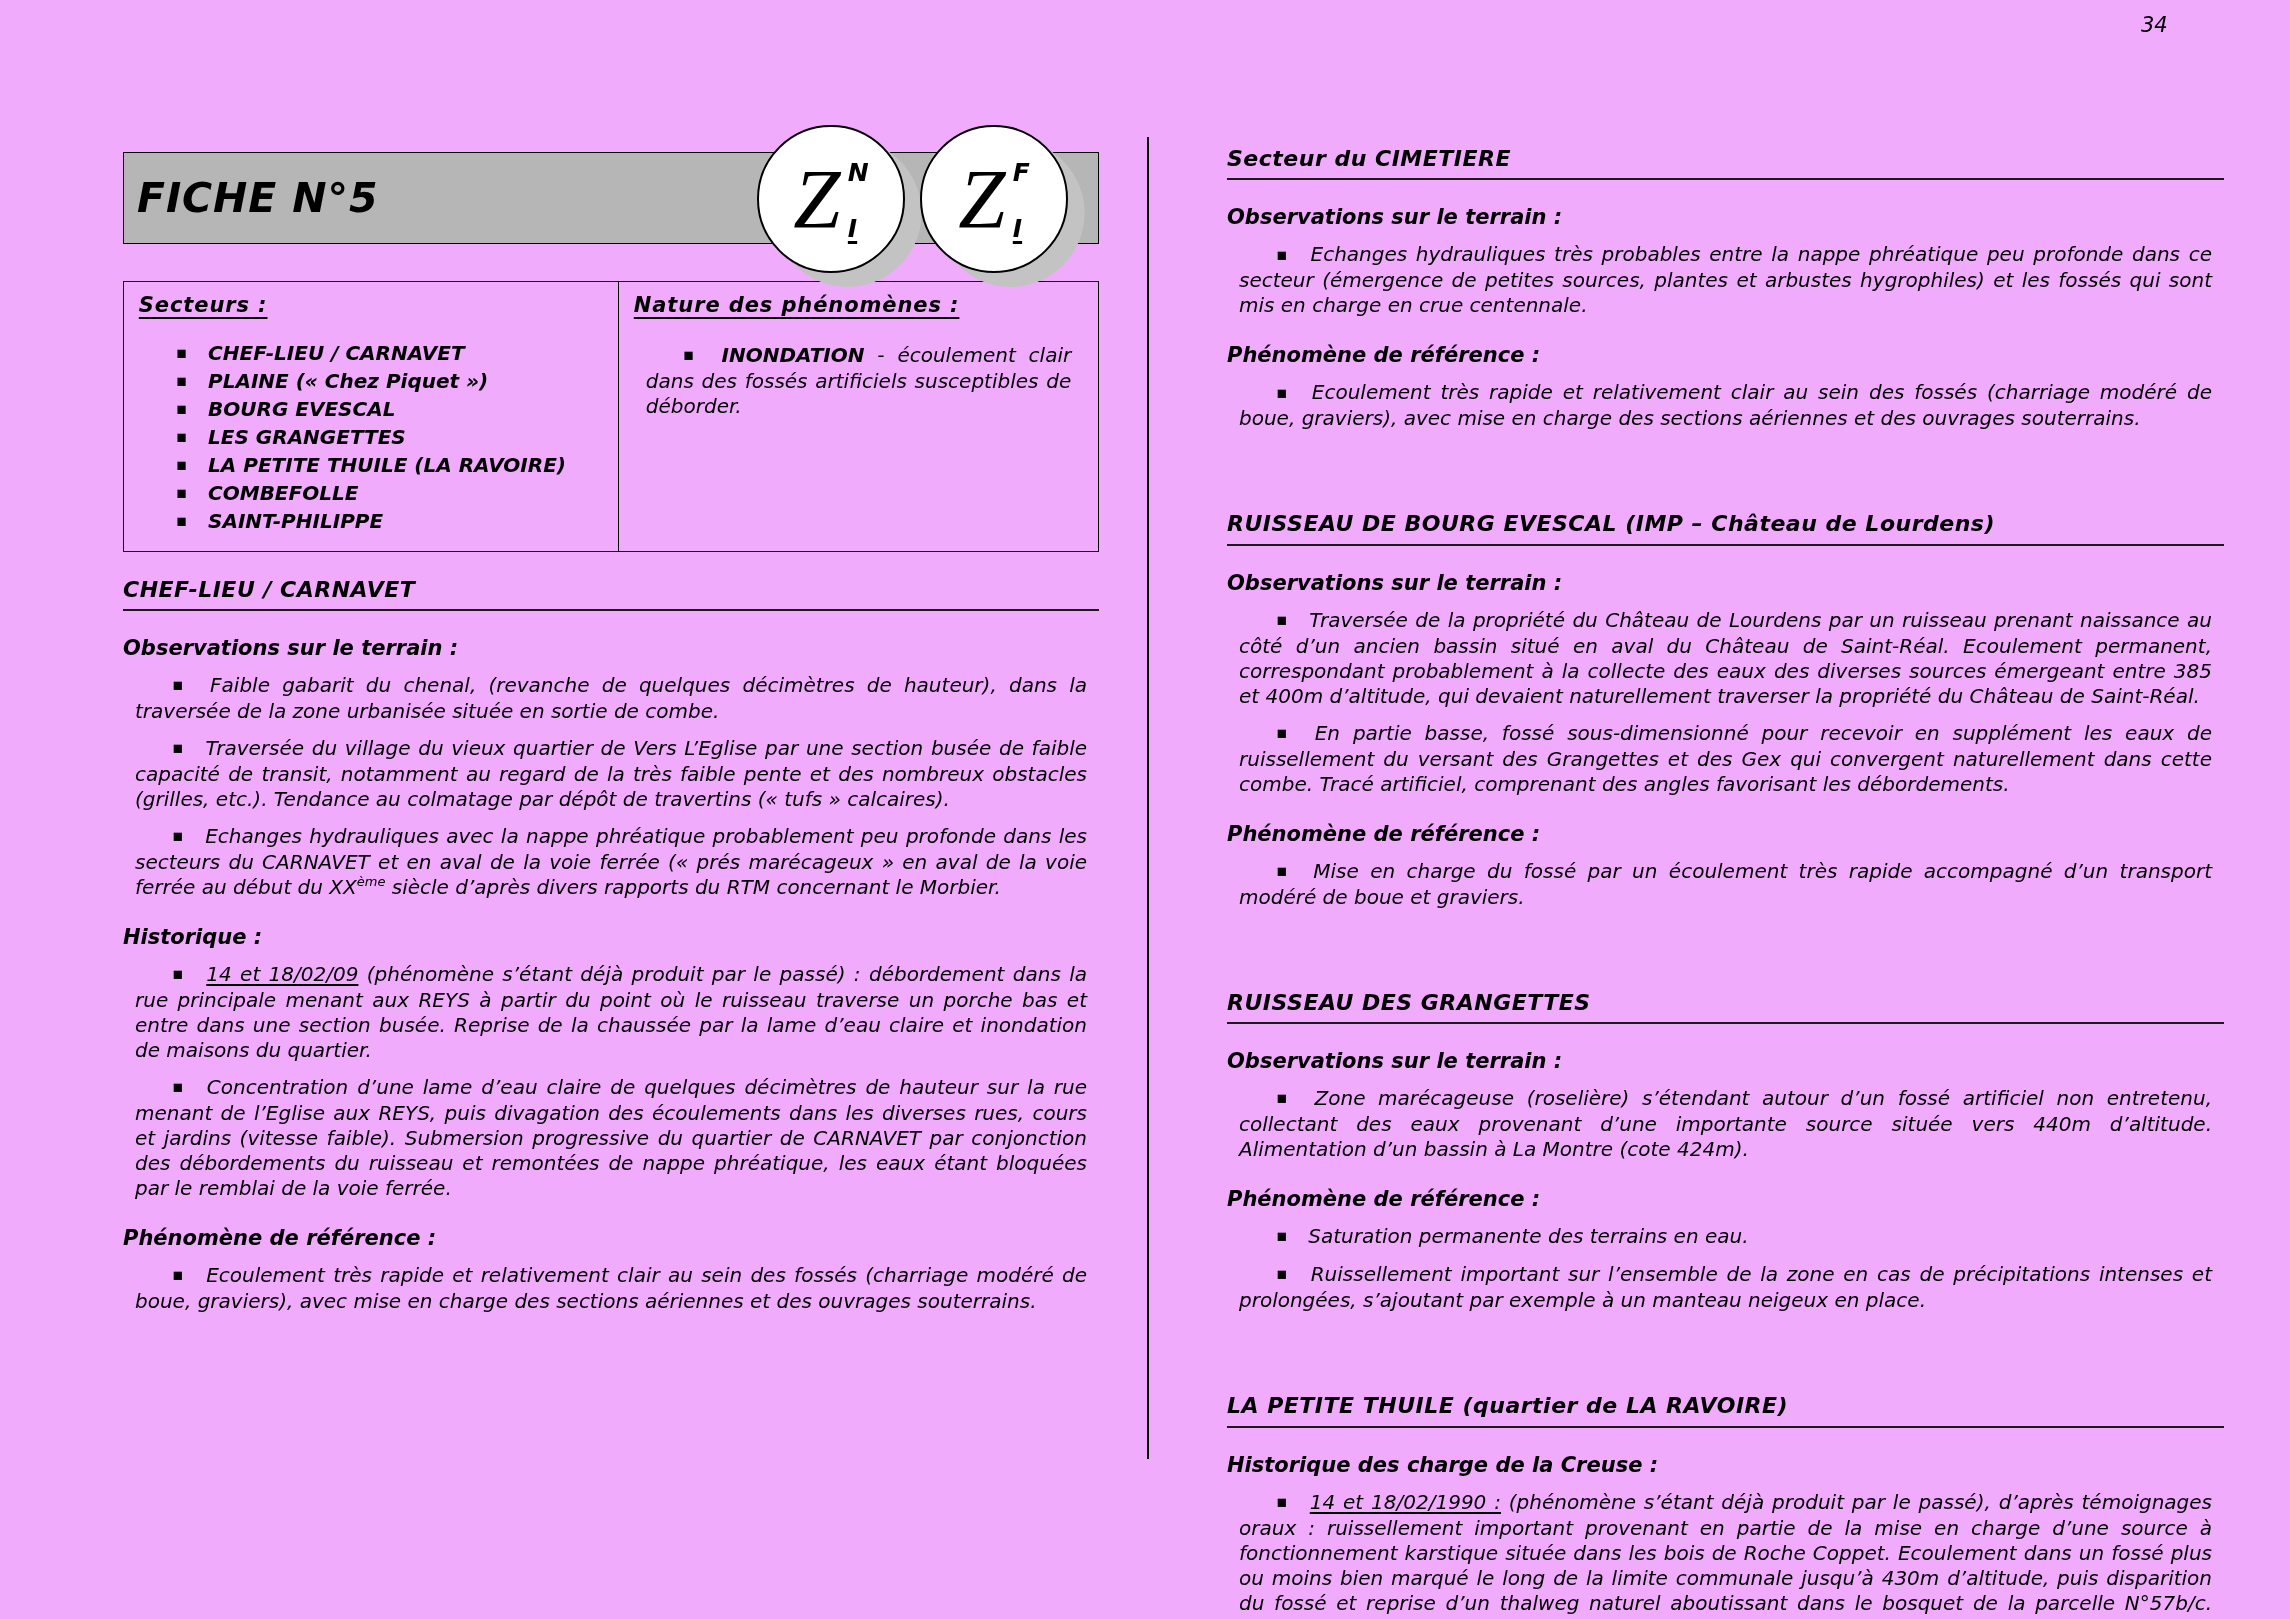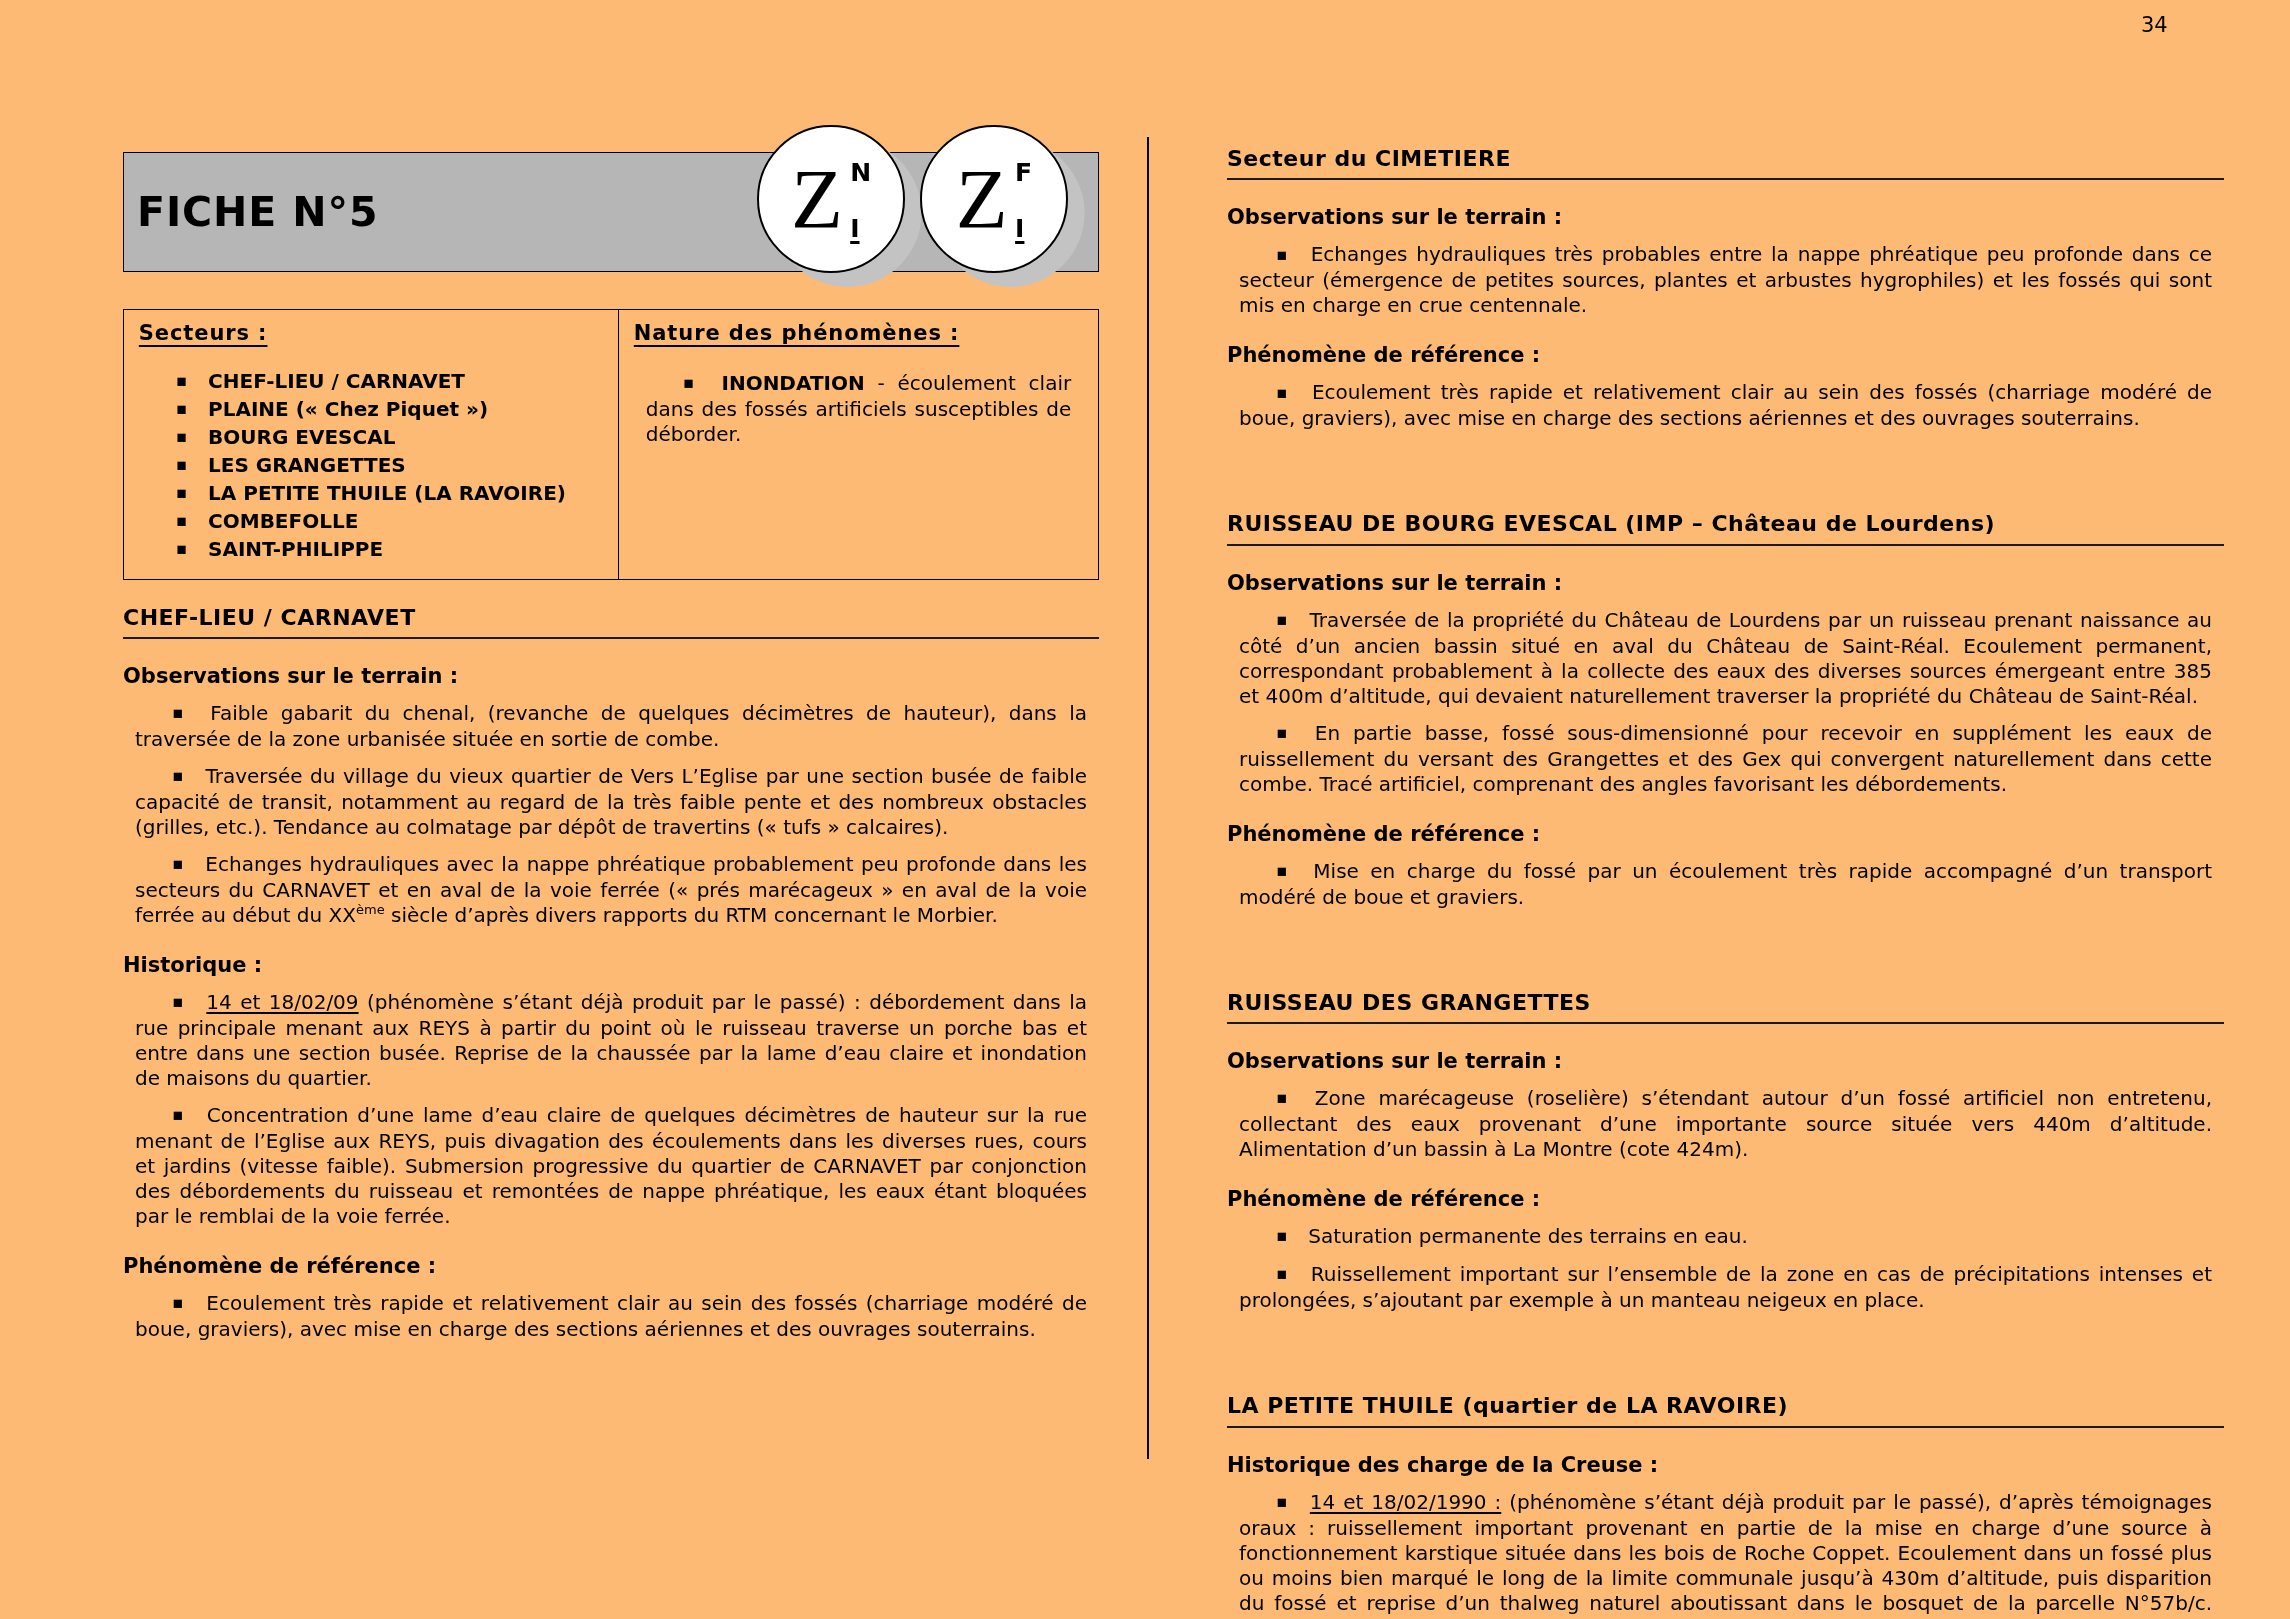--- a/index.html
+++ b/index.html
@@ -1,31 +1,32 @@
 <!DOCTYPE html>
 <html style="font-size:14.8px"><head>
 <meta charset="utf-8">
 <style>
   html,body { margin:0; padding:0; background:#ffffff; }
   .page {
-    position:relative; width:2291px; height:1620px; background:#fdba74;
+    position:relative; width:2291px; height:1620px; background:#f0abfc;
     color:#000; font-family:"DejaVu Sans","Liberation Sans",sans-serif;
     overflow:hidden;
+    font-style:italic;
   }
   .page-num { position:absolute; top:13px; left:2141px; font-size:21px; }
 
   .divider { position:absolute; left:1147px; top:137px; width:1.8px; height:1322px; background:#000; }
 
   .col { position:absolute; font-size:20px; line-height:25px; }
   .col-left  { left:123px; top:152px; width:976px; }
   .col-right { left:1227px; top:146px; width:997px; }
 
   
   .fiche-bar {
-    width:100%; height:120px; background:#b6b6b6;
+    width:100%; height:92px; background:#b6b6b6;
     border:1.8px solid #000; box-sizing:border-box;
     display:flex; align-items:center;
   }
   .fiche-title { font-size:41px; font-weight:bold; padding-left:13px; letter-spacing:0.9px; }
 
   
   .badge {
     position:absolute; width:148px; height:148px; border-radius:50%;
     background:#fff; border:2.8px solid #000; box-sizing:border-box;
     display:flex; align-items:center; justify-content:center; gap:7.4px;

